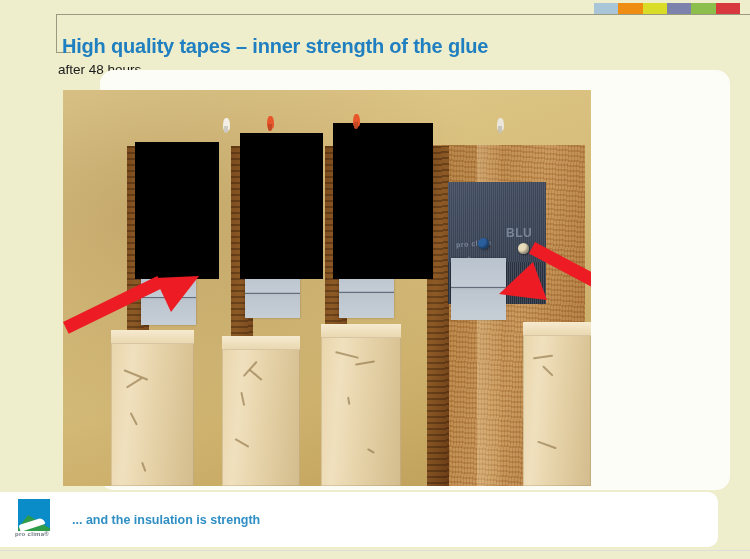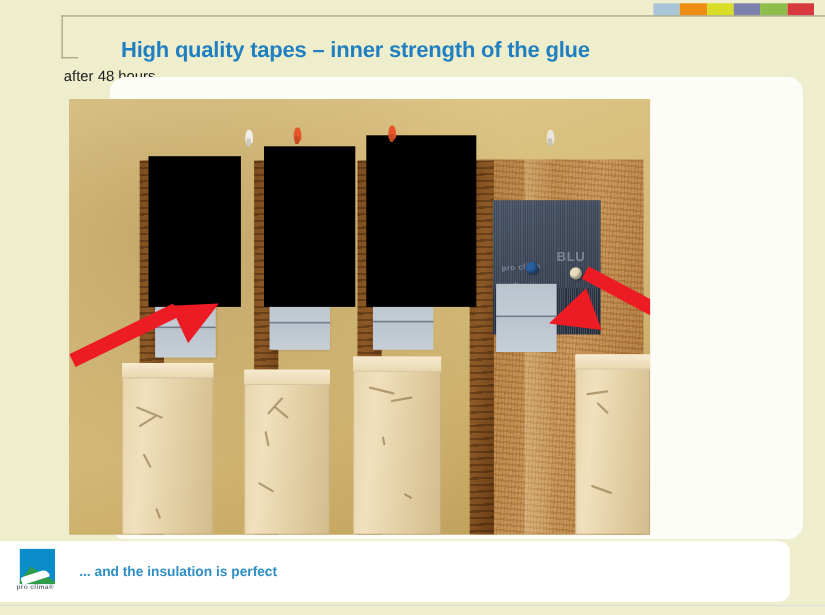--- a/index.html
+++ b/index.html
@@ -53,21 +53,20 @@
   #title {
     position: absolute;
     top: 22px;
     left: 62px;
     width: 640px;
     font-size: 20px;
     font-weight: bold;
     color: #1f7fc0;
     letter-spacing: -0.2px;
     white-space: nowrap;
-    margin-left: 48px;
   }
 
   #subtitle {
     position: absolute;
     top: 62px;
     left: 58px;
     font-size: 13.5px;
     color: #1a1a1a;
   }
 
@@ -409,17 +408,17 @@
   <div id="footer-bar"></div>
 
   <div id="logo">
     <div class="sq">
       <div class="mtn"></div>
       <div class="swoosh"></div>
     </div>
     <div class="wordmark">pro clima®</div>
   </div>
 
-  <div id="footer-text">... and the insulation is perfect</div>
+  <div id="footer-text">... and the insulation is strength</div>
 
   <div id="bottom-strip"></div>
 
 </div>
 
 </body></html>

